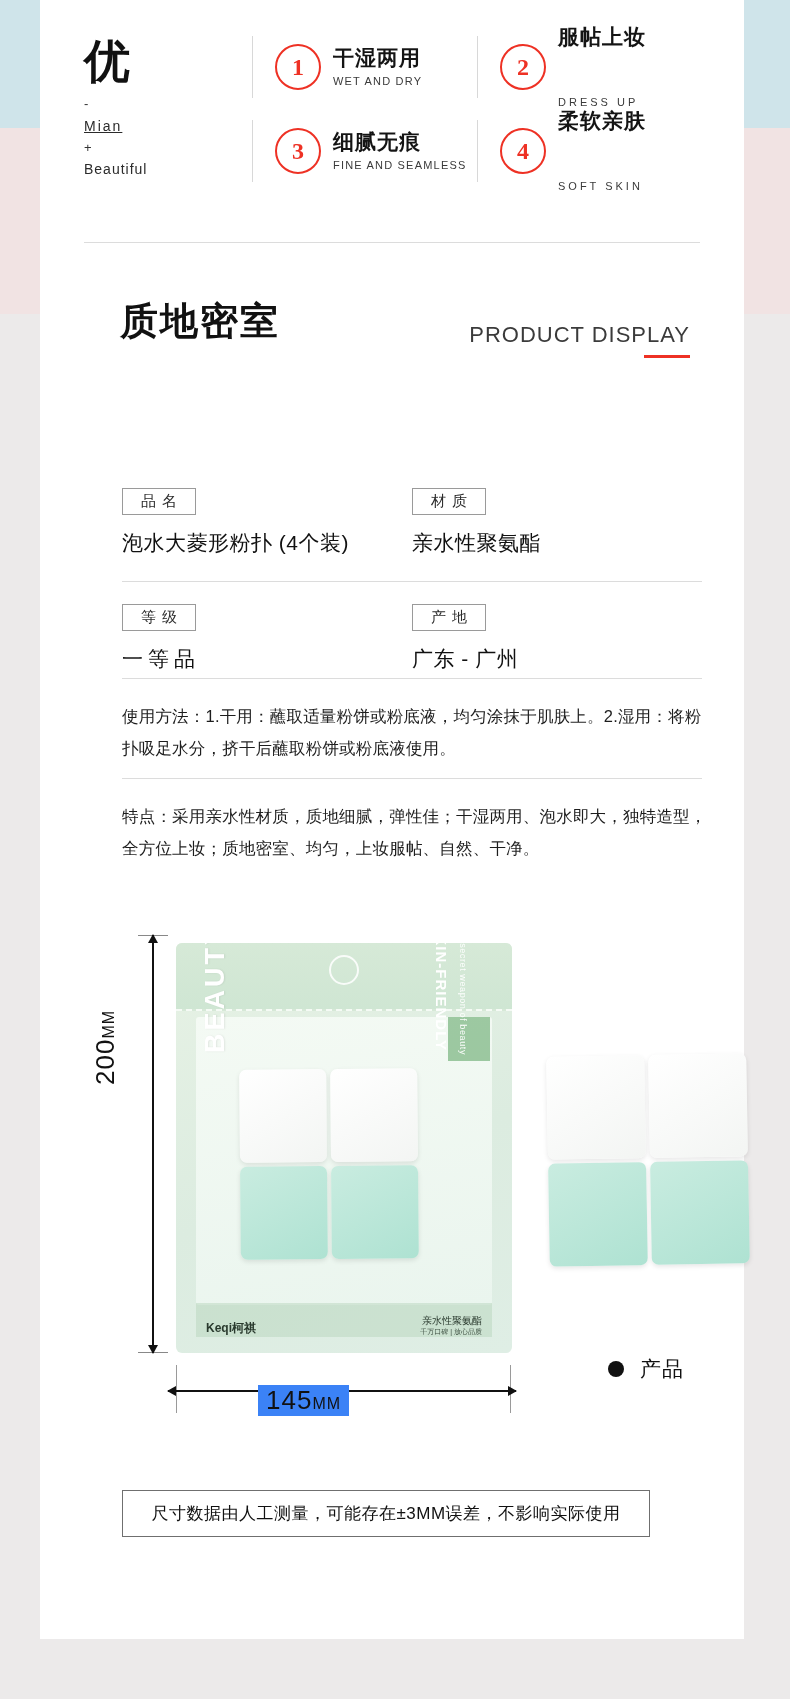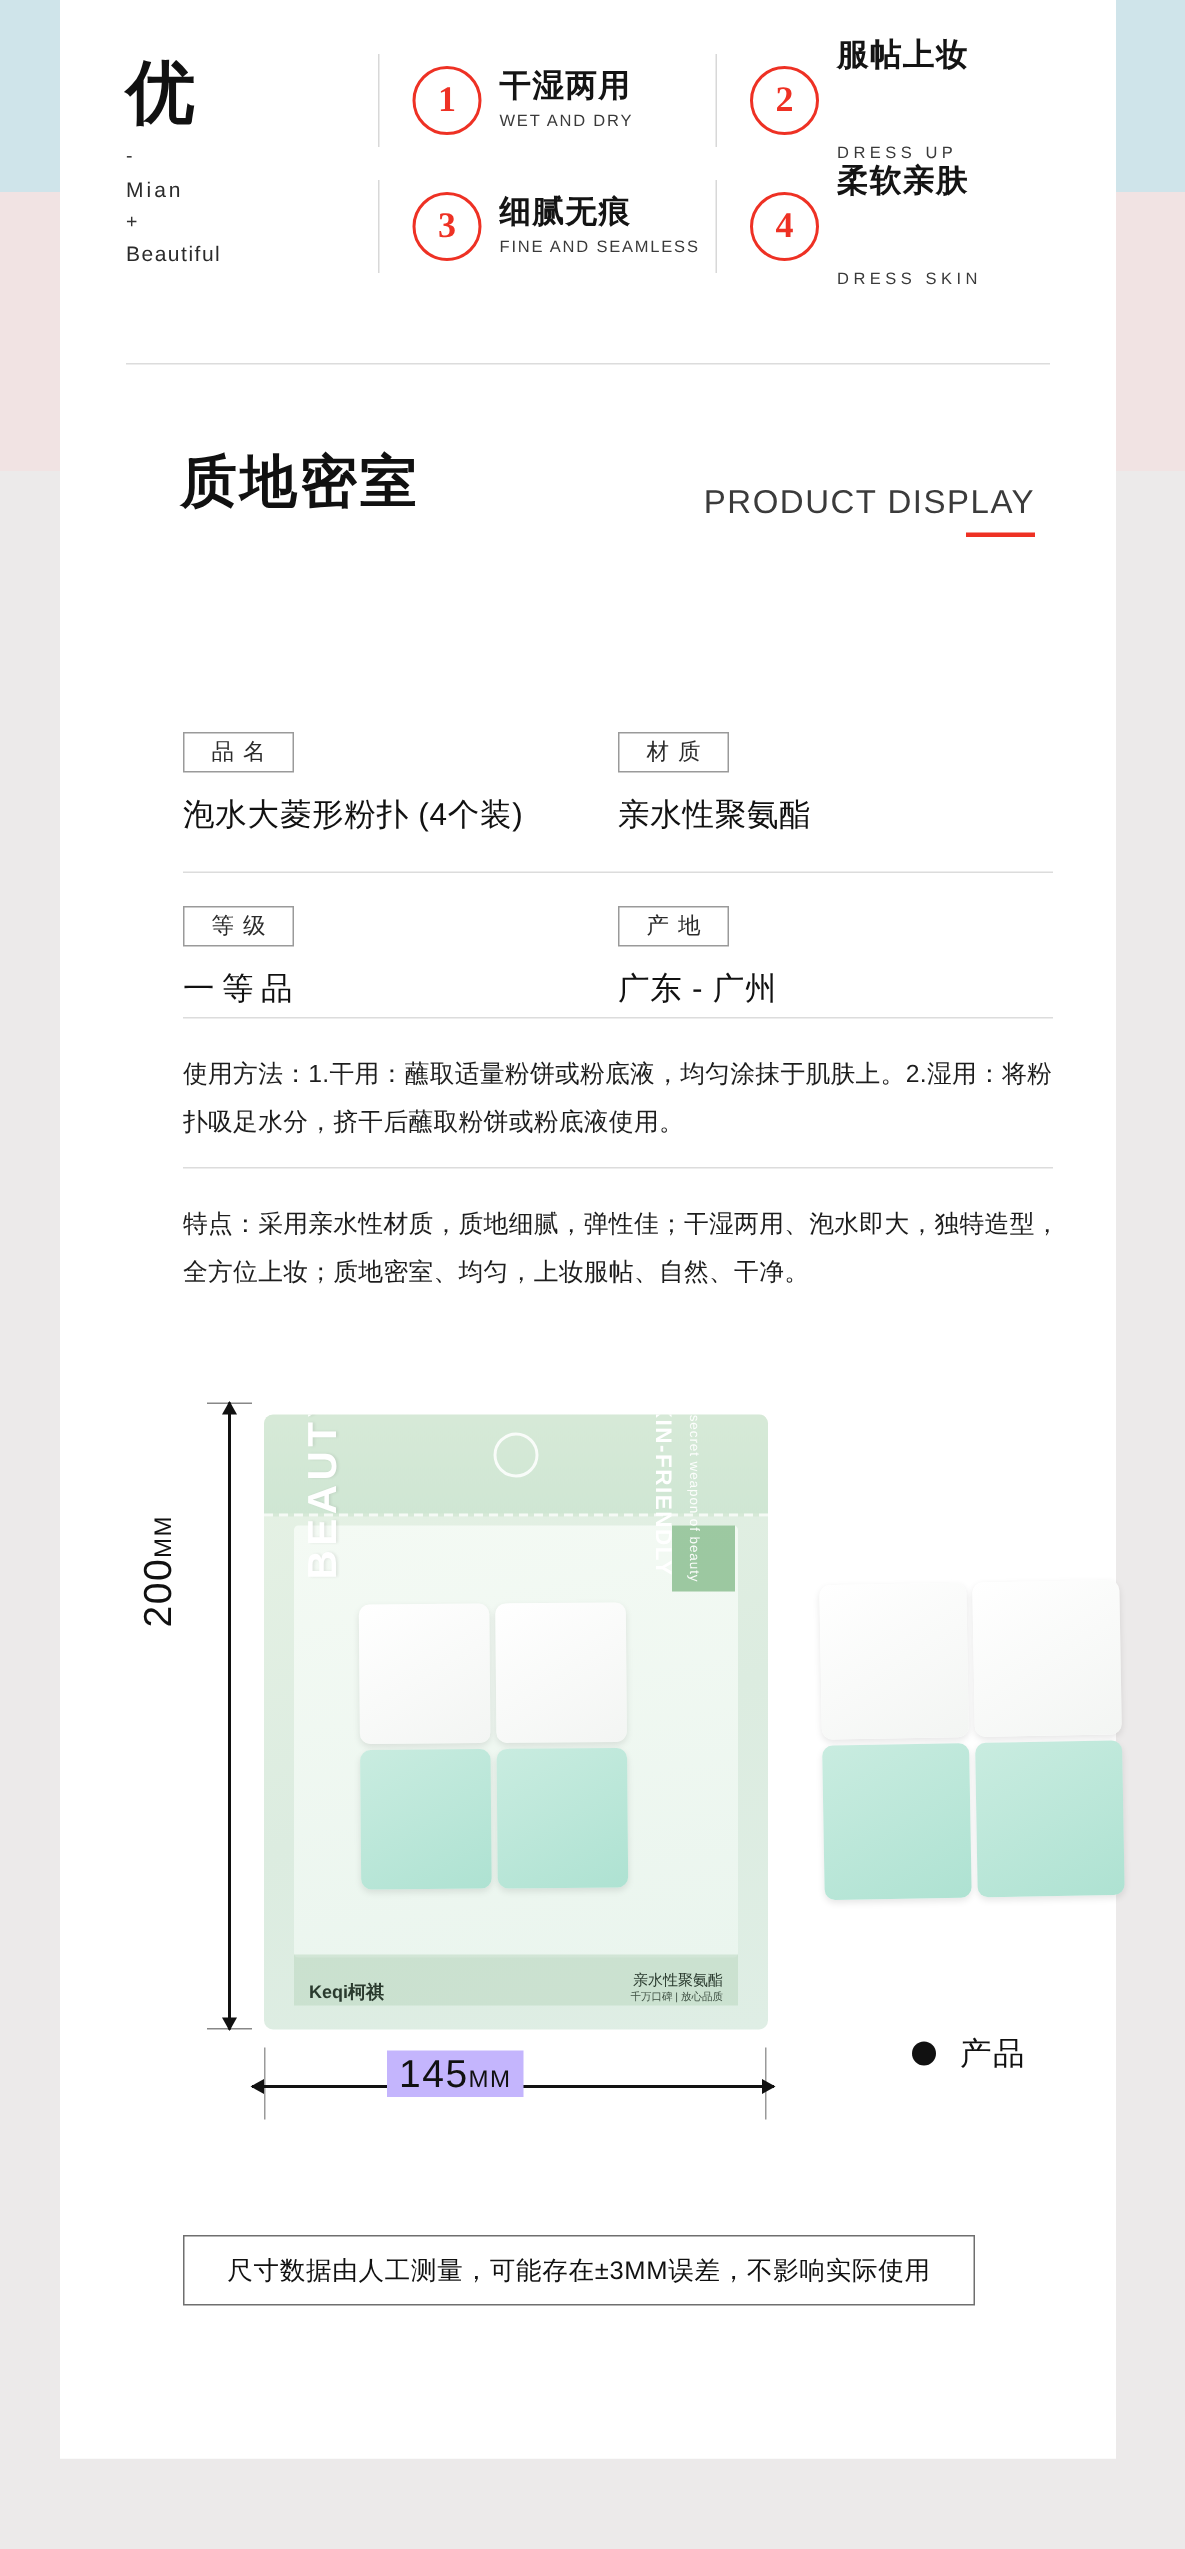--- a/index.html
+++ b/index.html
@@ -97,20 +97,21 @@
     font-size: 13px;
     color: #333;
     line-height: 20px;
     margin-top: 6px;
   }
   .brand-en {
     font-size: 14px;
     letter-spacing: 2px;
     color: #2b2b2b;
     line-height: 24px;
+    text-decoration: underline;
   }
   .brand-plus {
     font-size: 13px;
     color: #333;
     line-height: 20px;
   }
   .brand-en2 {
     font-size: 14px;
     letter-spacing: 1px;
     color: #2b2b2b;
@@ -356,22 +357,22 @@
     left: -1px;
     border-right: 9px solid #111;
   }
   .dim-h:after {
     right: -1px;
     border-left: 9px solid #111;
   }
   .dim-h-label {
     position: absolute;
     left: 178px;
-    top: 432px;
-    background: #c4b5fd;
+    top: 450px;
+    background: #3b82f6;
     padding: 0 8px;
     font-size: 26px;
     color: #111;
     letter-spacing: 1px;
   }
   .dim-h-label .mm { font-size: 16px; }
   .dim-h-cap-l, .dim-h-cap-r {
     position: absolute;
     top: 430px;
     width: 1px;
@@ -607,21 +608,21 @@
           <div class="feat-text">
             <div class="feat-cn">细腻无痕</div>
             <div class="feat-en">FINE AND SEAMLESS</div>
           </div>
         </div>
 
         <div class="feat-cell">
           <div class="num-circle">4</div>
           <div class="feat-text">
             <div class="feat-cn">柔软亲肤</div>
-            <div class="feat-en wide">DRESS SKIN</div>
+            <div class="feat-en wide">SOFT SKIN</div>
           </div>
         </div>
 
       </div>
     </div>
 
     <div class="hr-top"></div>
 
     <div class="title-row">
       <div class="title-cn">质地密室</div>

